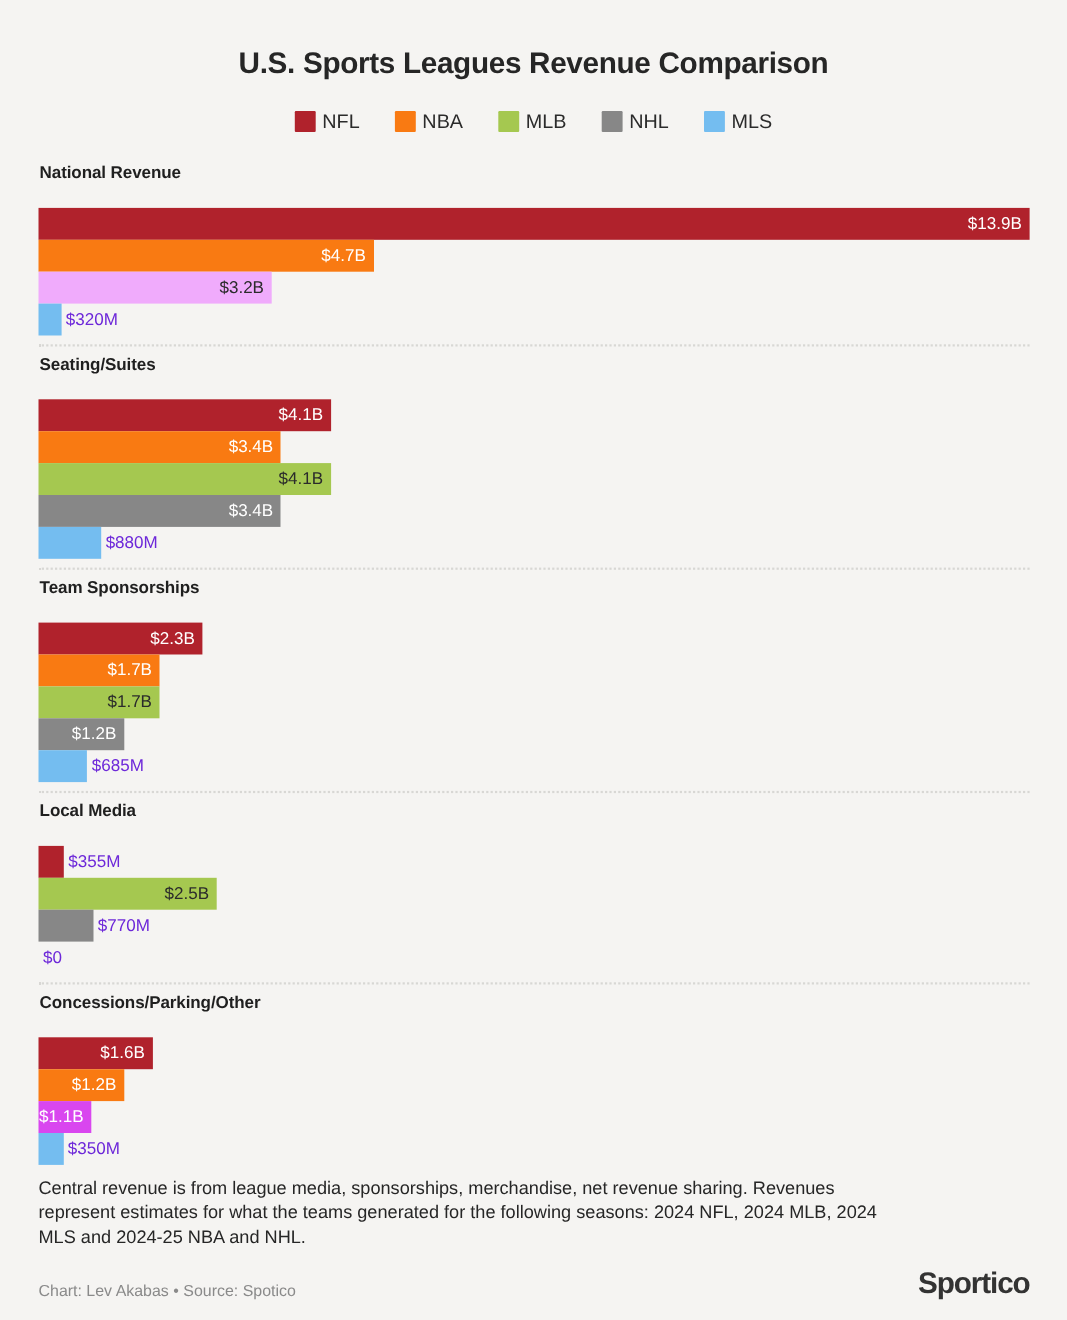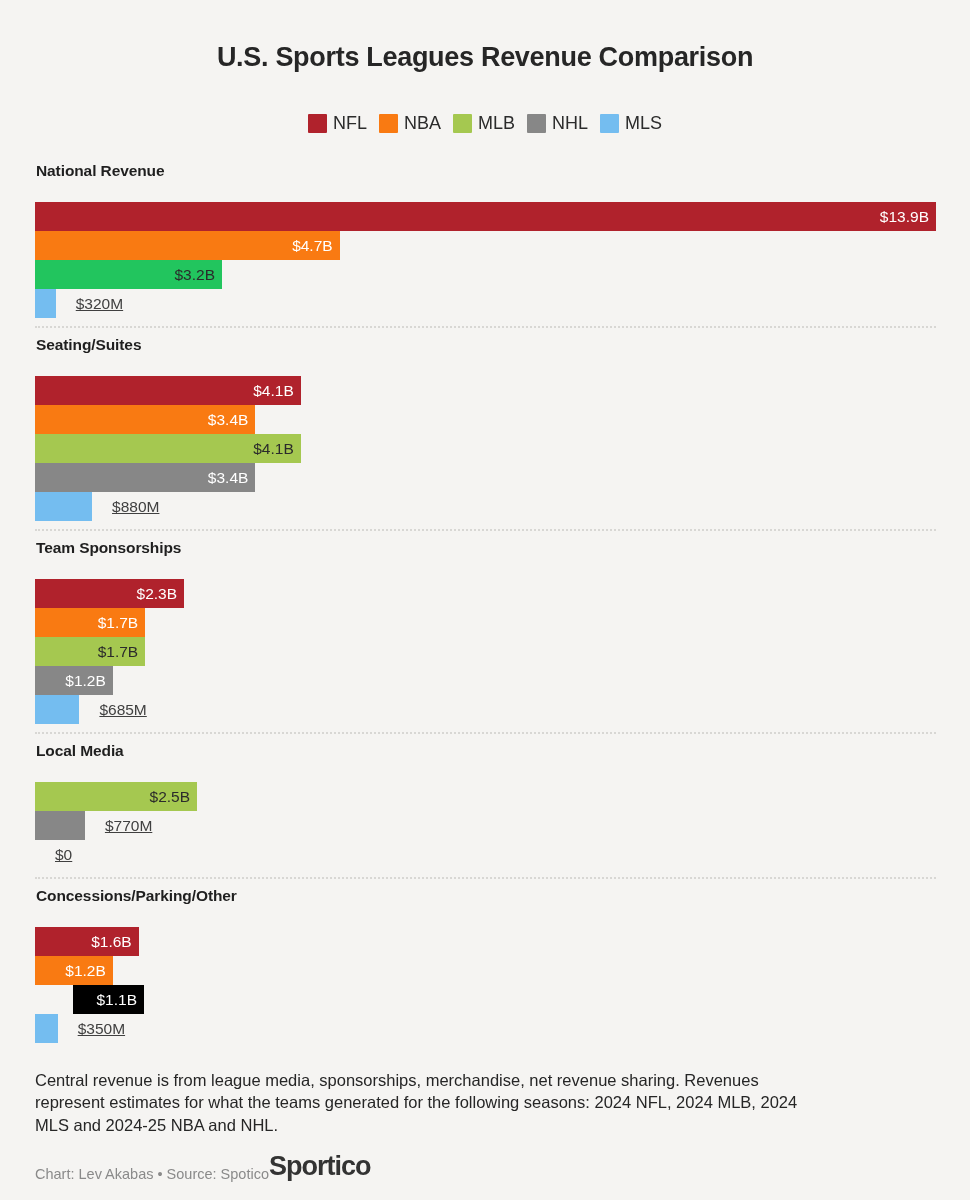--- a/index.html
+++ b/index.html
@@ -19,22 +19,22 @@
     font-weight:bold;
     letter-spacing:-0.3px;
     color:#262626;
     padding-top:42px;
   }
 
   .legend {
     display:flex;
     justify-content:center;
     align-items:center;
-    gap:12px;
-    margin-top:40px;
+    gap:32px;
+    margin-top:27px;
   }
   .legend-item { display:flex; align-items:center; gap:6px; }
   .legend-swatch { width:19px; height:19px; display:block; border-radius:1px; }
   .legend-label { font-size:18px; color:#2b2b2b; }
 
   
   .groups { margin-top:20px; padding:0 34px 0 35px; }
   .group { position:relative; }
   .group + .group { padding-top:8px; }
   .group-sep {
@@ -64,43 +64,42 @@
   }
   .bar-value {
     font-size:15.5px;
     line-height:1;
     white-space:nowrap;
     padding-right:7px;
   }
   .bar-value.inside-light { color:#ffffff; }
   .bar-value.inside-dark  { color:#2b2b2b; }
   .bar-value.outside {
-    color:#404040;
+    color:#6d28d9;
     padding-right:0;
-    padding-left:20px;
-    text-decoration:underline;
+    padding-left:4px;
   }
 
   
   .footer {
     position:absolute;
     left:35px; right:34px;
     bottom:0;
     padding-bottom:18px;
   }
   .footnote {
     font-size:16.5px;
     line-height:1.38;
     color:#262626;
     max-width:790px;
   }
   .credit-row {
     display:flex;
     align-items:flex-end;
-    justify-content:flex-start;
+    justify-content:space-between;
     margin-top:14px;
   }
   .credit {
     font-size:14.5px;
     color:#8a8a8a;
   }
   .brand {
     font-size:27px;
     font-weight:bold;
     letter-spacing:-1px;
@@ -145,21 +144,21 @@
             <div class="bar" style="width: 901px; background: rgb(176, 34, 44);">
               <span class="bar-value inside-light">$13.9B</span>
             </div>
           </div>
           <div class="bar-row">
             <div class="bar" style="width: 304.655px; background: rgb(249, 122, 18);">
               <span class="bar-value inside-light">$4.7B</span>
             </div>
           </div>
           <div class="bar-row">
-            <div class="bar" style="width: 187px; background: #22c55e; padding-left: 47px;">
+            <div class="bar" style="width: 212px; background: #f0abfc; padding-left: 47px;">
               <span class="bar-value inside-dark">$3.2B</span>
             </div>
           </div>
           <div class="bar-row">
             <div class="bar" style="width: 20.7424px; background: rgb(116, 189, 240);"></div>
             <span class="bar-value outside">$320M</span>
           </div>
         </div>
       </div>
       <div class="group">
@@ -220,20 +219,24 @@
             <div class="bar" style="width: 44.4018px; background: rgb(116, 189, 240);"></div>
             <span class="bar-value outside">$685M</span>
           </div>
         </div>
       </div>
       <div class="group">
         <div class="group-sep"></div>
         <div class="group-label">Local Media</div>
         <div class="bars">
           <div class="bar-row">
+            <div class="bar" style="width: 23.0112px; background: rgb(176, 34, 44);"></div>
+            <span class="bar-value outside">$355M</span>
+          </div>
+          <div class="bar-row">
             <div class="bar" style="width: 162.05px; background: rgb(165, 200, 80);">
               <span class="bar-value inside-dark">$2.5B</span>
             </div>
           </div>
           <div class="bar-row">
             <div class="bar" style="width: 49.9115px; background: rgb(135, 135, 135);"></div>
             <span class="bar-value outside">$770M</span>
           </div>
           <div class="bar-row">
             <div class="bar" style="width: 0px; background: rgb(116, 189, 240);"></div>
@@ -249,21 +252,21 @@
             <div class="bar" style="width: 103.712px; background: rgb(176, 34, 44);">
               <span class="bar-value inside-light">$1.6B</span>
             </div>
           </div>
           <div class="bar-row">
             <div class="bar" style="width: 77.7842px; background: rgb(249, 122, 18);">
               <span class="bar-value inside-light">$1.2B</span>
             </div>
           </div>
           <div class="bar-row">
-            <div class="bar" style="width: 71px; background: #000000; margin-left: 38px;">
+            <div class="bar" style="width: 48px; background: #d946ef;">
               <span class="bar-value inside-light">$1.1B</span>
             </div>
           </div>
           <div class="bar-row">
             <div class="bar" style="width: 22.6871px; background: rgb(116, 189, 240);"></div>
             <span class="bar-value outside">$350M</span>
           </div>
         </div>
       </div>
     </div>

